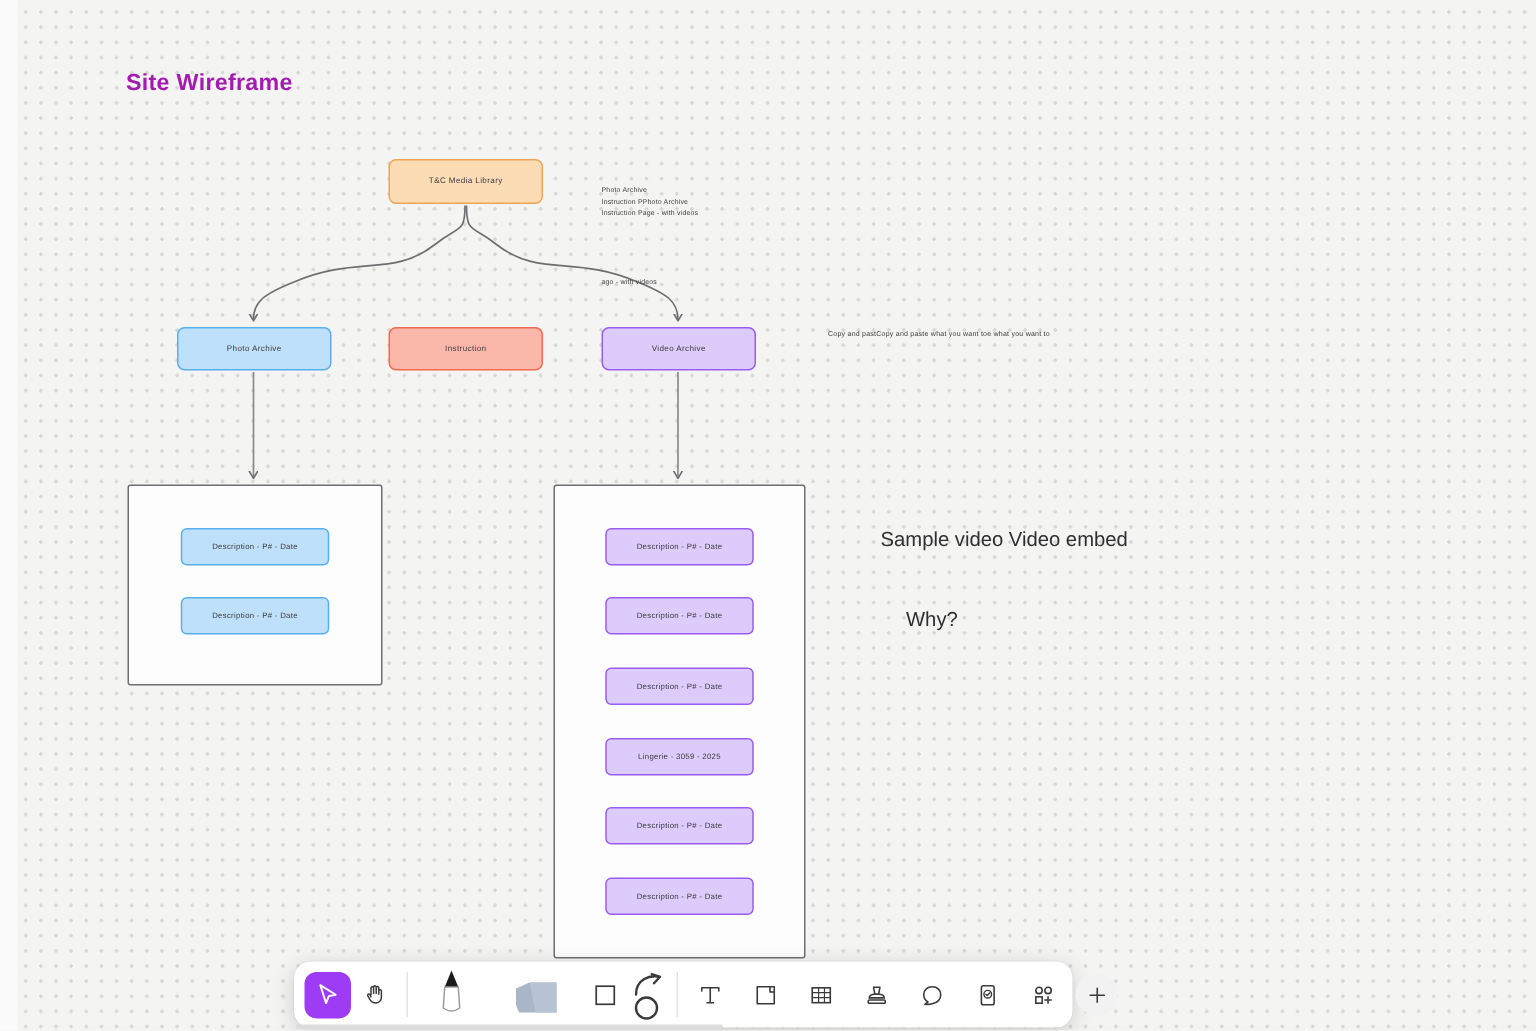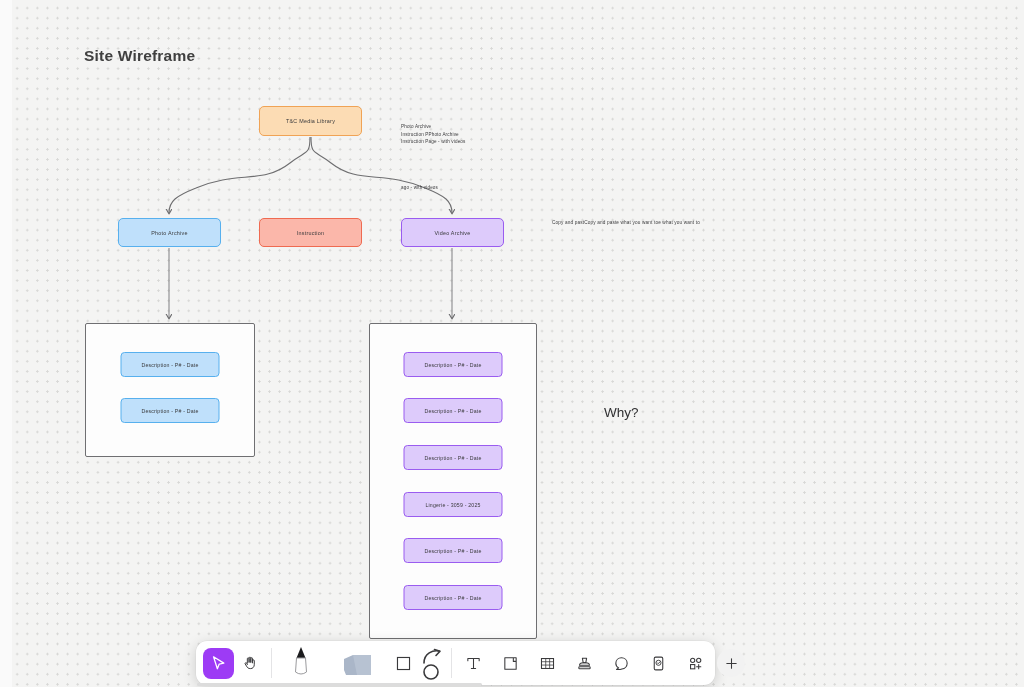--- a/index.html
+++ b/index.html
@@ -19,21 +19,21 @@
     background-position: 2px 3px;
   }
   #left-strip {
     position: absolute; left: 0; top: 0; width: 12px; height: 687px;
     background: #fafafa; z-index: 2;
   }
 
   
   #page-title {
     position: absolute; left: 84px; top: 47px;
-    font-size: 15.5px; font-weight: bold; color: #404040;
+    font-size: 15.5px; font-weight: bold; color: #a21caf;
     letter-spacing: .2px; z-index: 5;
   }
 
   
   #edges { position: absolute; inset: 0; z-index: 3; pointer-events: none; }
 
   
   .node {
     position: absolute; z-index: 4;
     display: flex; align-items: center; justify-content: center;
@@ -153,20 +153,22 @@
   <div class="note" id="note-root">
     <div>Photo Archive
 Instruction PPhoto Archive
 Instruction Page - with videos</div>
     <div style="height:7.5px"></div>
     <div>ago - with videos</div>
   </div>
 
   <div class="note" id="note-copy">Copy and pastCopy and paste what you want toe what you want to</div>
 
+  <div class="big-note" id="note-sample">Sample video
+Video embed</div>
   <div class="big-note" id="note-why">Why?</div>
 
   <div class="container-box" id="box-photo">
     <div class="row row-blue" style="top:28px">
       <span>Description - P# - Date</span>
     </div>
     <div class="row row-blue" style="top:74px">
       <span>Description - P# - Date</span>
     </div>
   </div>

